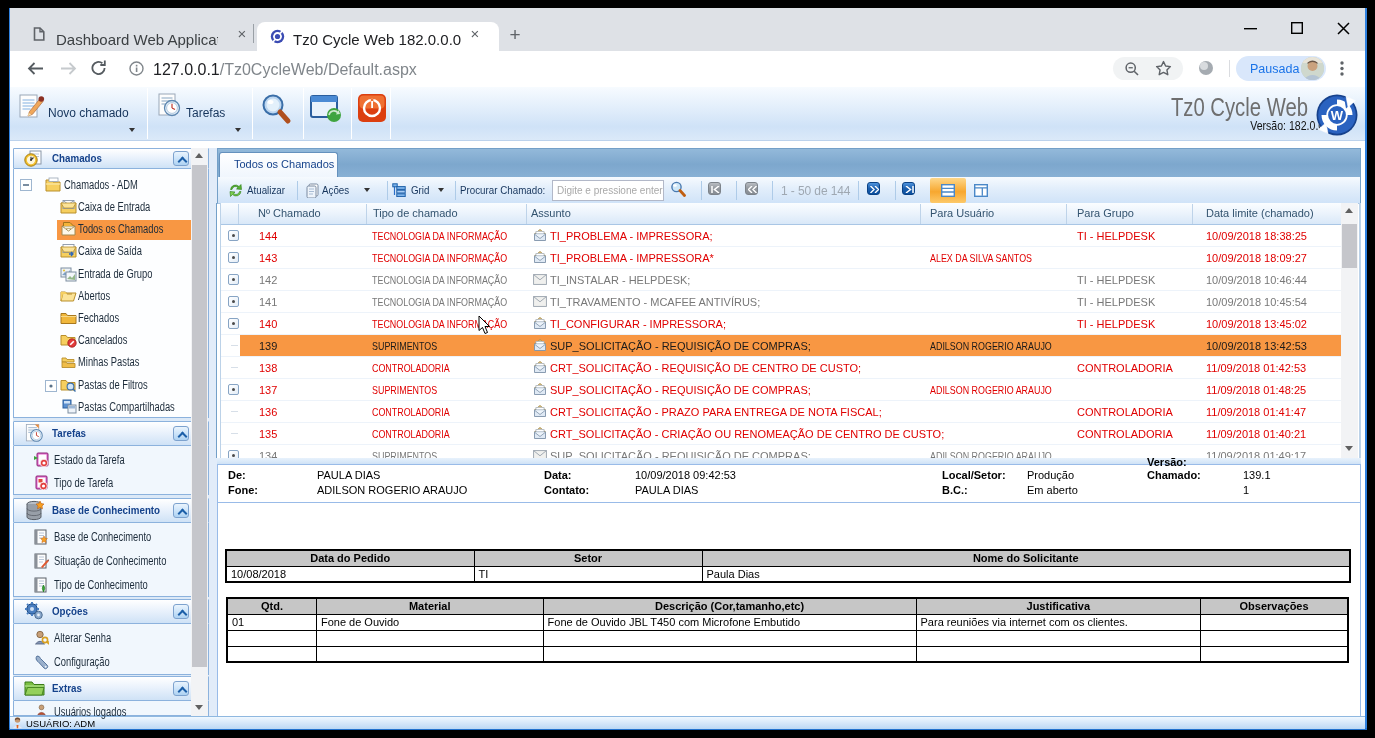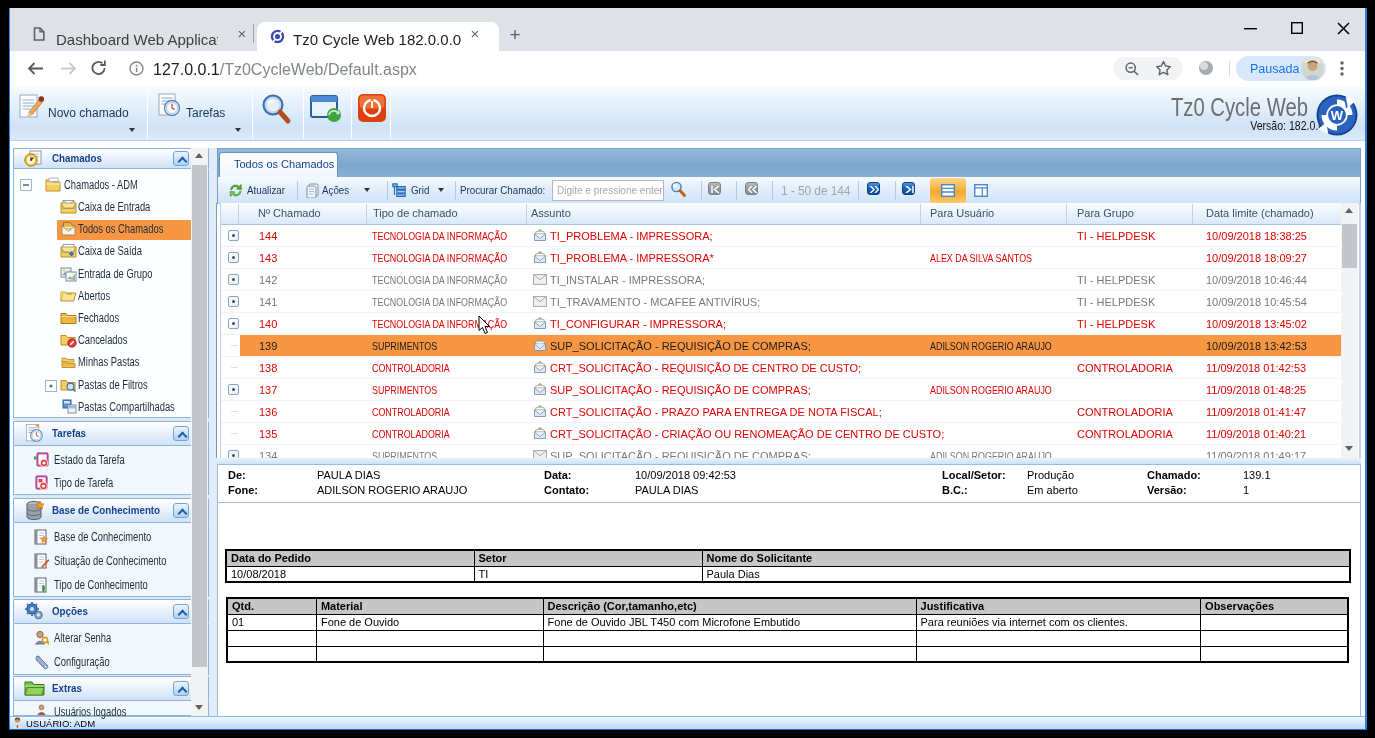--- a/index.html
+++ b/index.html
@@ -110,21 +110,21 @@
 
 #split { left:217px; top:458px; width:1144px; height:6px; background:linear-gradient(180deg,#e8f2fc,#cfe2f6); }
 #detail { left:217px; top:464px; width:1144px; height:252px; background:#fff; border:1px solid #99bbe8; border-bottom:none;}
 .dlbl { position:absolute; font-size:11px; font-weight:bold; color:#000; }
 .dval { position:absolute; font-size:11px; color:#000; white-space:nowrap;}
 #dhr { left:218px; top:502px; width:1142px; height:1px; background:#99bbe8; }
 
 
 table { border-collapse:collapse; position:absolute; table-layout:fixed; background:#fff;}
 td { border:1px solid #000; font-size:11px; color:#000; padding:0 4px; height:16px; overflow:hidden; white-space:nowrap; font-family:"Liberation Sans",sans-serif;}
-.th td { background:#c6c6c6; font-weight:bold; text-align:left;margin-top:16px; }
+.th td { background:#c6c6c6; font-weight:bold; text-align:center;margin-top:16px; }
 .t2 { border:2px solid #000; }
 
 
 #status { left:10px; top:716px; width:1355px; height:13px;
   background:linear-gradient(180deg,#f0f8ff 0%,#d4e6f9 55%,#bcd8f4 100%); border-top:1px solid #8fb8e0; }
 #statustxt { left:26px; top:718px; font-size:9.5px; color:#000; }
 </style>
 </head>
 <body>
 <div id="root">
@@ -643,21 +643,21 @@
         <div class="cdat red">10/09/2018 18:09:27</div>
       </div>
       <div class="grow" style="top:44px">
         <span class="exp" style="top:5px"></span>
         <div class="cnum gry">142</div>
         <div class="ctipo gry">TECNOLOGIA DA INFORMAÇÃO</div>
         <svg style="left:312px;top:5px" width="14" height="11" viewBox="0 0 14 11">
           <rect x="0.6" y="0.6" width="12.8" height="9.8" fill="#f0f0ee" stroke="#98a2ac" stroke-width="0.9"></rect>
           <path d="M0.6 0.6 L7 5.8 L13.4 0.6" fill="none" stroke="#98a2ac" stroke-width="0.9"></path>
         </svg>
-        <div class="cass gry">TI_INSTALAR - IMPRESSORA;</div>
+        <div class="cass gry">TI_INSTALAR - HELPDESK;</div>
         <div class="cgrp gry">TI - HELPDESK</div>
         <div class="cdat gry">10/09/2018 10:46:44</div>
       </div>
       <div class="grow" style="top:66px">
         <span class="exp" style="top:5px"></span>
         <div class="cnum gry">141</div>
         <div class="ctipo gry">TECNOLOGIA DA INFORMAÇÃO</div>
         <svg style="left:312px;top:5px" width="14" height="11" viewBox="0 0 14 11">
           <rect x="0.6" y="0.6" width="12.8" height="9.8" fill="#f0f0ee" stroke="#98a2ac" stroke-width="0.9"></rect>
           <path d="M0.6 0.6 L7 5.8 L13.4 0.6" fill="none" stroke="#98a2ac" stroke-width="0.9"></path>
@@ -783,21 +783,21 @@
   <div class="dlbl" style="left:544px;top:469px">Data:</div>
   <div class="dval" style="left:635px;top:469px">10/09/2018 09:42:53</div>
   <div class="dlbl" style="left:544px;top:484px">Contato:</div>
   <div class="dval" style="left:635px;top:484px">PAULA DIAS</div>
   <div class="dlbl" style="left:942px;top:469px">Local/Setor:</div>
   <div class="dval" style="left:1027px;top:469px">Produção</div>
   <div class="dlbl" style="left:942px;top:484px">B.C.:</div>
   <div class="dval" style="left:1027px;top:484px">Em aberto</div>
   <div class="dlbl" style="left:1147px;top:469px">Chamado:</div>
   <div class="dval" style="left:1243px;top:469px">139.1</div>
-  <div class="dlbl" style="left:1147px;top:484px">Versão:</div>
+  <div class="dlbl" style="left:1147px;top:456px">Versão:</div>
   <div class="dval" style="left:1243px;top:484px">1</div>
 
   <table class="t2" style="left:225px;top:549px;width:1124px">
     <tbody>
         <tr class="th">
           <td style="width:248px">Data do Pedido</td>
           <td style="width:228px">Setor</td>
           <td style="width:648px">Nome do Solicitante</td>
         </tr>
     <tr>

